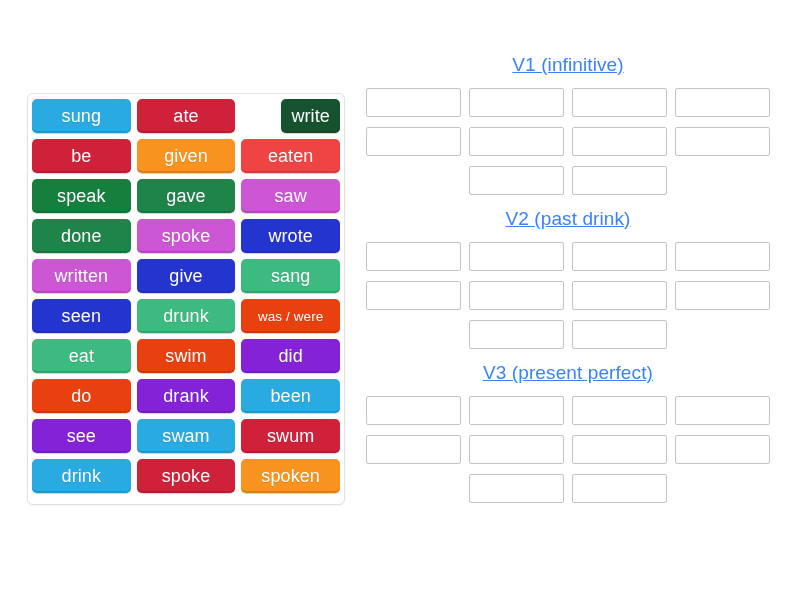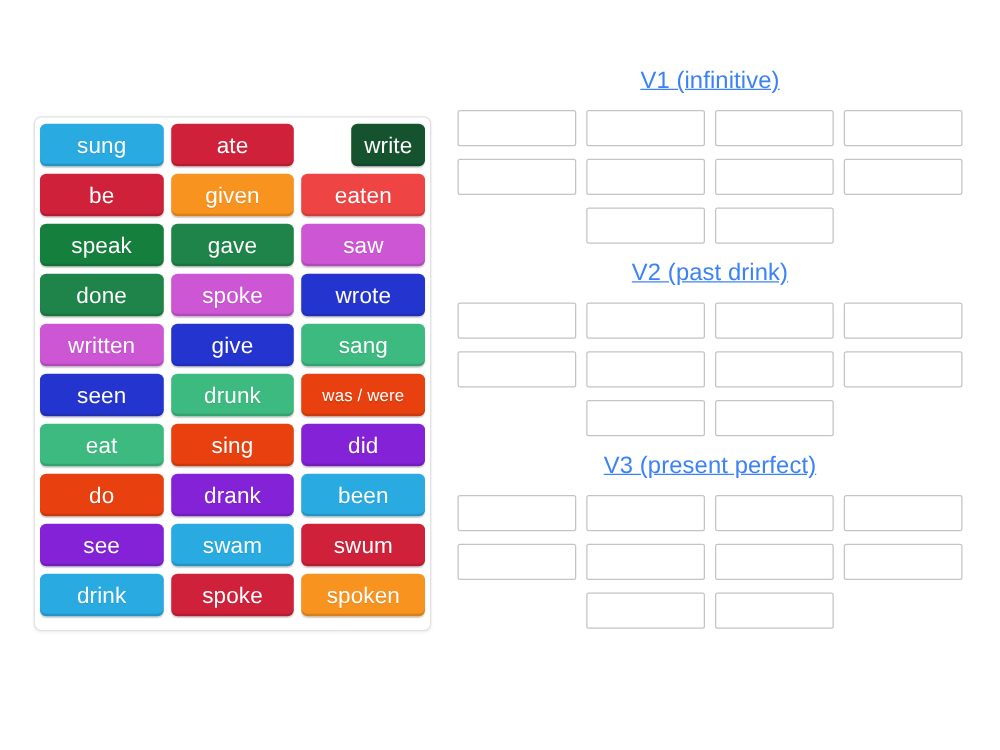--- a/index.html
+++ b/index.html
@@ -123,21 +123,21 @@
         <div class="tile" style="background: rgb(30, 132, 73);">done</div>
         <div class="tile" style="background: rgb(204, 86, 212);">spoke</div>
         <div class="tile" style="background: rgb(36, 53, 207);">wrote</div>
         <div class="tile" style="background: rgb(204, 86, 212);">written</div>
         <div class="tile" style="background: rgb(36, 53, 207);">give</div>
         <div class="tile" style="background: rgb(60, 186, 128);">sang</div>
         <div class="tile" style="background: rgb(36, 53, 207);">seen</div>
         <div class="tile" style="background: rgb(60, 186, 128);">drunk</div>
         <div class="tile small-text" style="background: rgb(232, 65, 15);">was / were</div>
         <div class="tile" style="background: rgb(60, 186, 128);">eat</div>
-        <div class="tile" style="background: rgb(232, 65, 15);">sing</div>
+        <div class="tile" style="background: rgb(232, 65, 15);">swim</div>
         <div class="tile" style="background: rgb(131, 34, 214);">did</div>
         <div class="tile" style="background: rgb(232, 65, 15);">do</div>
         <div class="tile" style="background: rgb(131, 34, 214);">drank</div>
         <div class="tile" style="background: rgb(41, 171, 226);">been</div>
         <div class="tile" style="background: rgb(131, 34, 214);">see</div>
         <div class="tile" style="background: rgb(41, 171, 226);">swam</div>
         <div class="tile" style="background: rgb(208, 33, 58);">swum</div>
         <div class="tile" style="background: rgb(41, 171, 226);">drink</div>
         <div class="tile" style="background: rgb(208, 33, 58);">spoke</div>
         <div class="tile" style="background: rgb(247, 147, 30);">spoken</div>

